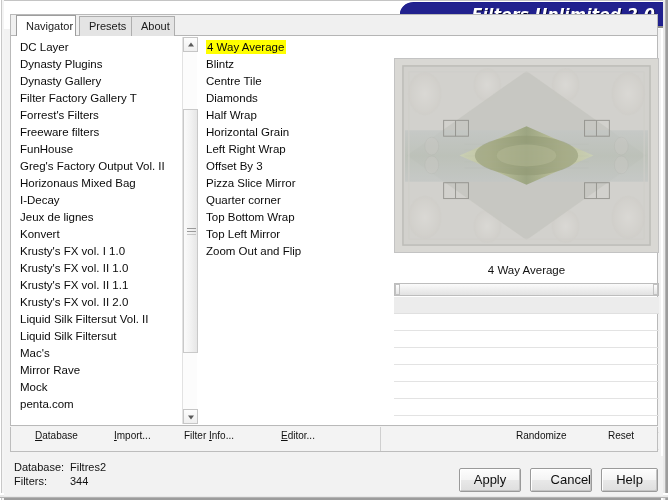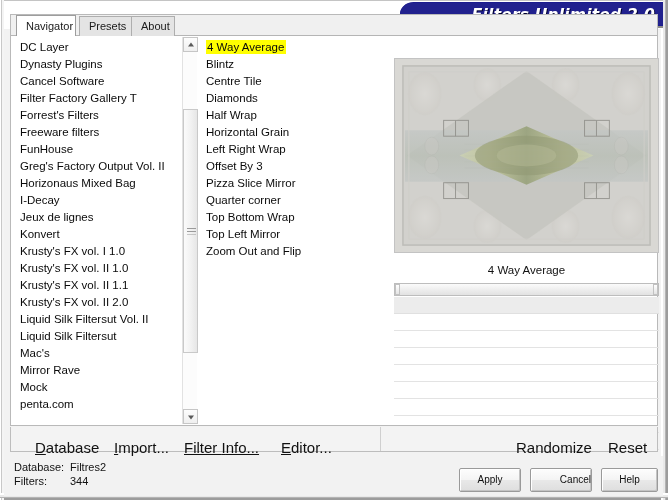--- a/index.html
+++ b/index.html
@@ -290,32 +290,32 @@
     position: absolute;
     left: 10px; top: 427px;
     width: 648px; height: 25px;
     background: #f3f3f3;
     border: 1px solid #bdbdbd;
     border-top: none;
     box-sizing: border-box;
   }
   .tb-item {
     position: absolute;
-    top: 12px;
+    top: 0;
     height: 17px;
     line-height: 17px;
-    font-size: 15px;
+    font-size: 10px;
     color: #111111;
     white-space: nowrap;
     cursor: default;
   }
   .tb-item u { text-decoration: underline; }
   #tb-database   { left: 24px; }
   #tb-import     { left: 103px; }
-  #tb-filterinfo { left: 173px; text-decoration: underline; }
+  #tb-filterinfo { left: 173px; }
   #tb-editor     { left: 270px; }
   #tb-randomize  { left: 505px; }
   #tb-reset      { left: 597px; }
   #tb-div {
     position: absolute;
     left: 369px; top: 0; width: 1px; height: 100%;
     background: #cfcfcf;
   }
 
   
@@ -336,21 +336,21 @@
   #st-fl-label  { left: 10px; top: 19px; }
   #st-fl-value  { left: 66px; top: 19px; }
 
   
   .btn {
     position: absolute;
     top: 468px;
     height: 24px;
     line-height: 22px;
     text-align: center;
-    font-size: 10px;
+    font-size: 13px;
     color: #0f0f0f;
     background: linear-gradient(to bottom,#fdfdfd 0,#f4f4f4 48%,#e8e8e8 52%,#dedede 100%);
     border: 1px solid #9a9a9a;
     border-radius: 2px;
     box-shadow: inset 1px 1px 0 #ffffff, inset -1px -1px 0 #c4c4c4;
     box-sizing: border-box;
     cursor: default;
     white-space: nowrap;
   }
   #btn-apply  { left: 459px; width: 62px; }
@@ -383,21 +383,21 @@
       <div class="tab" id="tab-about">About</div>
     </div>
 
     <div class="vdiv" id="vdiv-1"></div>
     <div class="vdiv" id="vdiv-2"></div>
 
     <div class="col" id="col-categories">
       <div class="list" id="categories-list">
           <div class="list-item"><span>DC Layer</span></div>
           <div class="list-item"><span>Dynasty Plugins</span></div>
-          <div class="list-item"><span>Cancel Software</span></div>
+          <div class="list-item"><span>Dynasty Gallery</span></div>
           <div class="list-item"><span>Filter Factory Gallery T</span></div>
           <div class="list-item"><span>Forrest's Filters</span></div>
           <div class="list-item"><span>Freeware filters</span></div>
           <div class="list-item"><span>FunHouse</span></div>
           <div class="list-item"><span>Greg's Factory Output Vol. II</span></div>
           <div class="list-item"><span>Horizonaus Mixed Bag</span></div>
           <div class="list-item"><span>I-Decay</span></div>
           <div class="list-item"><span>Jeux de lignes</span></div>
           <div class="list-item"><span>Konvert</span></div>
           <div class="list-item"><span>Krusty's FX vol. I 1.0</span></div>

